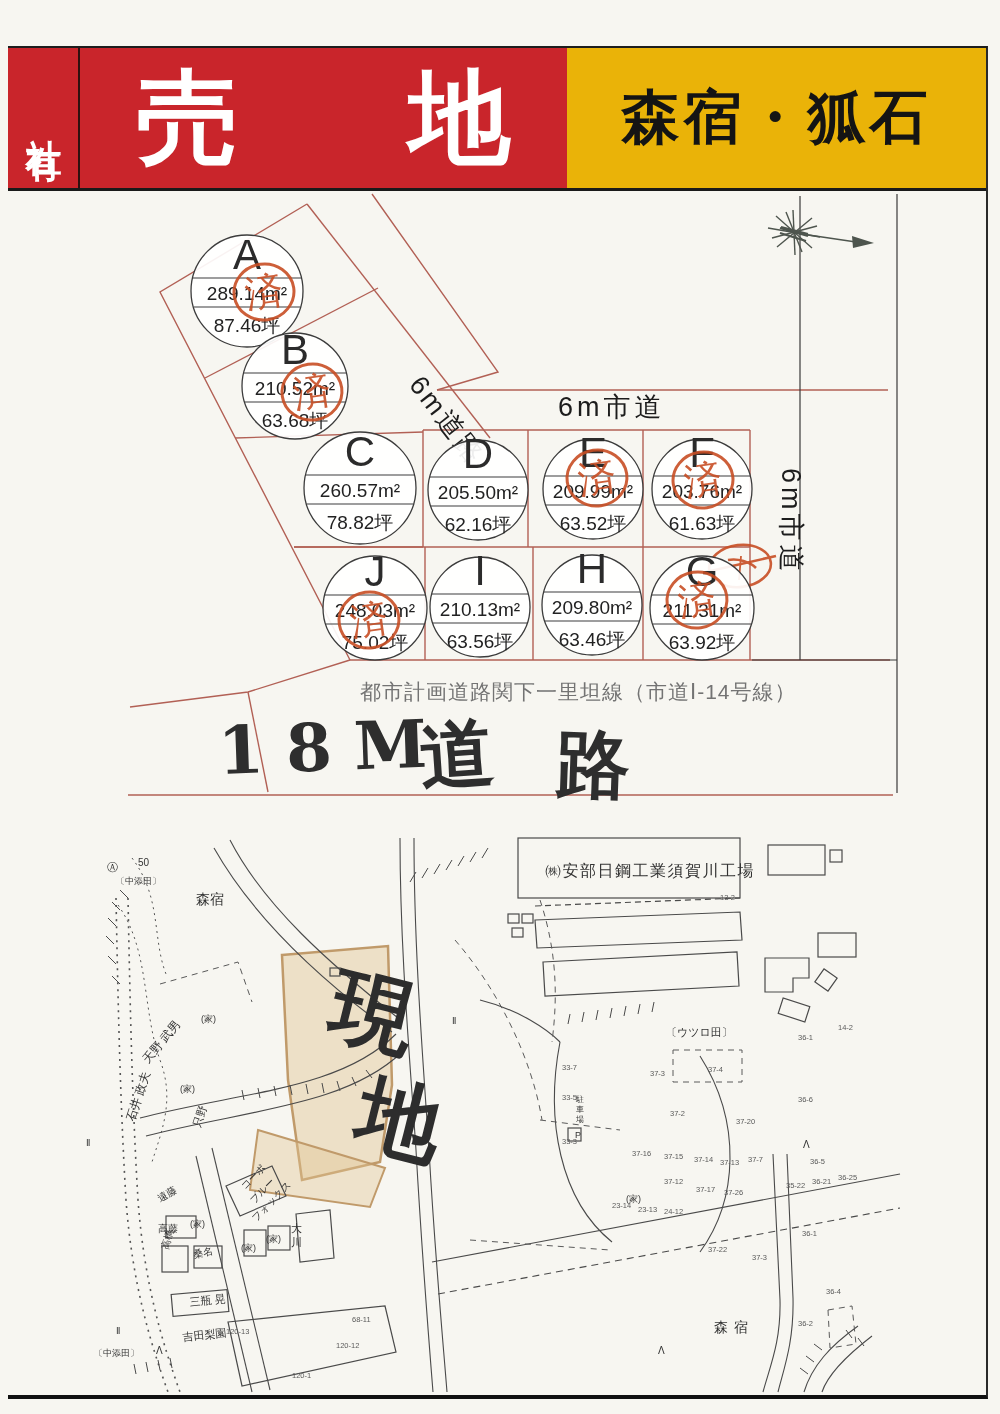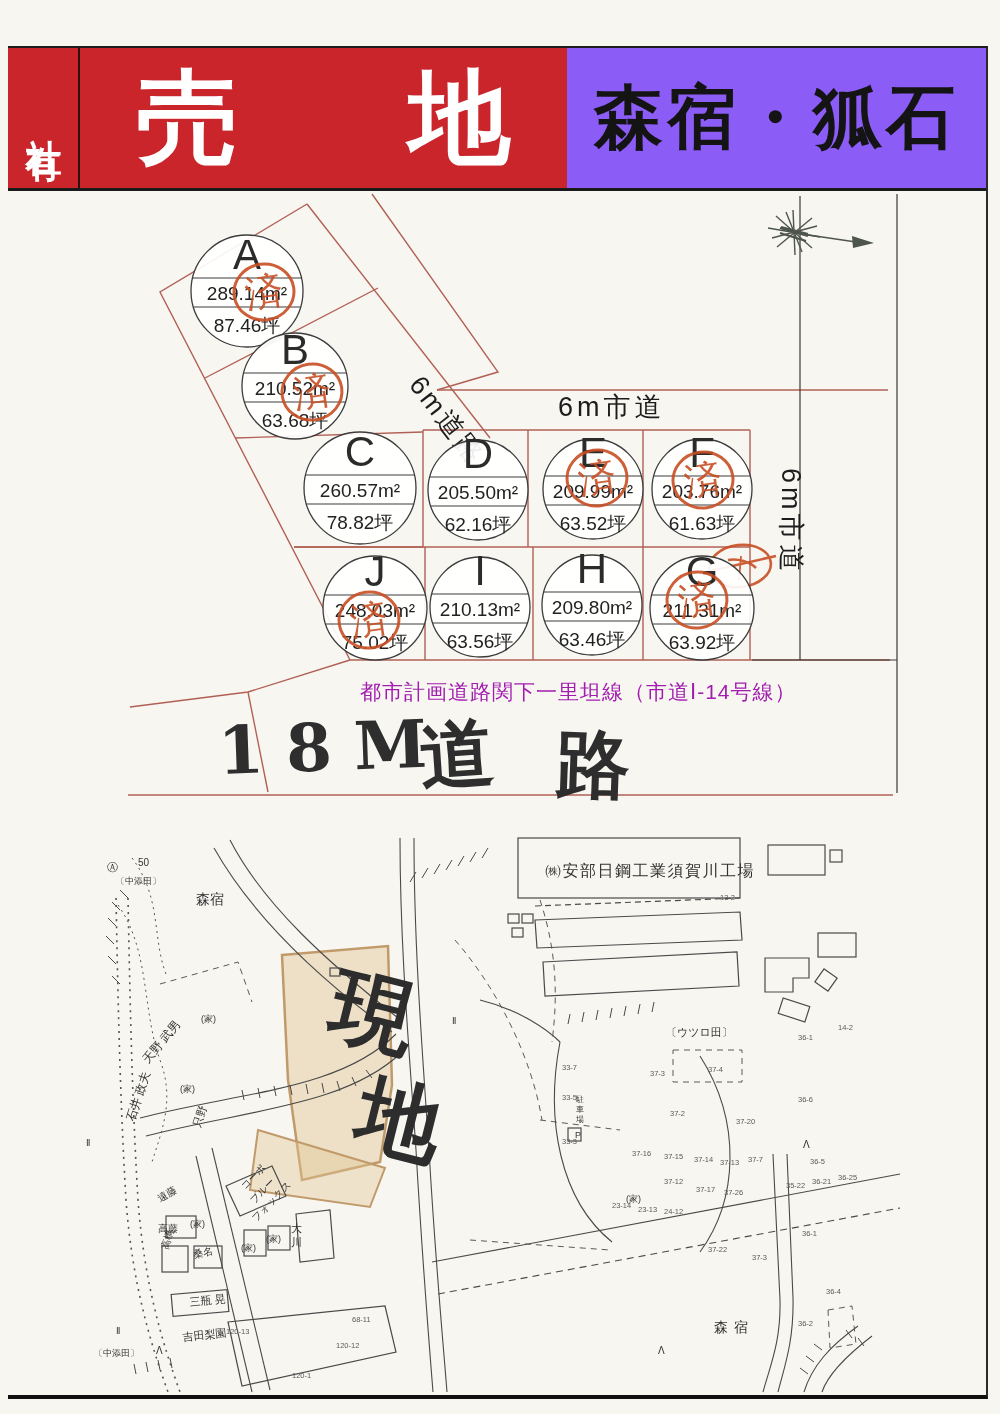--- a/index.html
+++ b/index.html
@@ -14,28 +14,28 @@
     border-top:3px solid #1d1d1d;border-right:2px solid #2a2a2a;border-bottom:4px solid #111;
     pointer-events:none;}
   
   .header{position:absolute;left:8px;top:48px;width:978px;height:140px;display:flex;
     border-bottom:3px solid #1a1a1a;}
   .hdr-side{width:70px;background:var(--red);color:#fff;display:flex;align-items:center;justify-content:center;
     border-right:2px solid #30100f;}
   .hdr-side span{writing-mode:vertical-rl;font-size:36px;font-weight:700;letter-spacing:8px;}
   .hdr-title{width:487px;background:var(--red);color:#fff;display:flex;align-items:center;justify-content:center;gap:170px;
     font-size:102px;font-weight:700;line-height:1;}
-  .hdr-area{flex:1;background:#8b5cf6;display:flex;align-items:center;justify-content:center;
-    font-size:69px;font-weight:700;color:#141414;letter-spacing:4px;}
+  .hdr-area{flex:1;background:#eab308;display:flex;align-items:center;justify-content:center;
+    font-size:58px;font-weight:700;color:#141414;letter-spacing:4px;}
   
   .hand{font-family:"DejaVu Serif","Liberation Serif",serif;color:#2e2e2e;}
   .hw-18m{position:absolute;left:218px;top:708px;font-size:66px;letter-spacing:22px;transform:rotate(-2deg);font-weight:600;}
   .hw-d1{position:absolute;left:420px;top:706px;font-size:74px;transform:rotate(-4deg);font-weight:600;}
   .hw-d2{position:absolute;left:556px;top:716px;font-size:74px;transform:rotate(2deg);font-weight:600;}
-  .caption{position:absolute;left:360px;top:678px;font-size:21px;letter-spacing:1px;color:#a21caf;}
+  .caption{position:absolute;left:360px;top:678px;font-size:21px;letter-spacing:1px;color:#737373;}
   svg text{font-family:"Liberation Sans","DejaVu Sans",sans-serif;}
   svg text.hand-t{font-family:"DejaVu Serif","Liberation Serif",serif;font-weight:700;}
 </style>
 </head>
 <body style="--red: #c9252b;">
 
 <div class="page-frame"></div>
 
 <div class="header">
   <div class="hdr-side">

